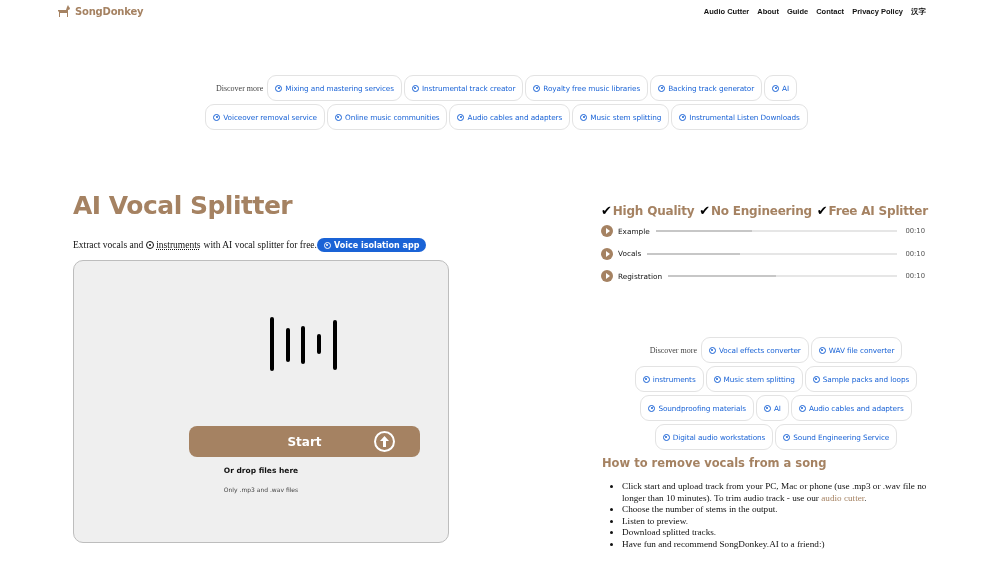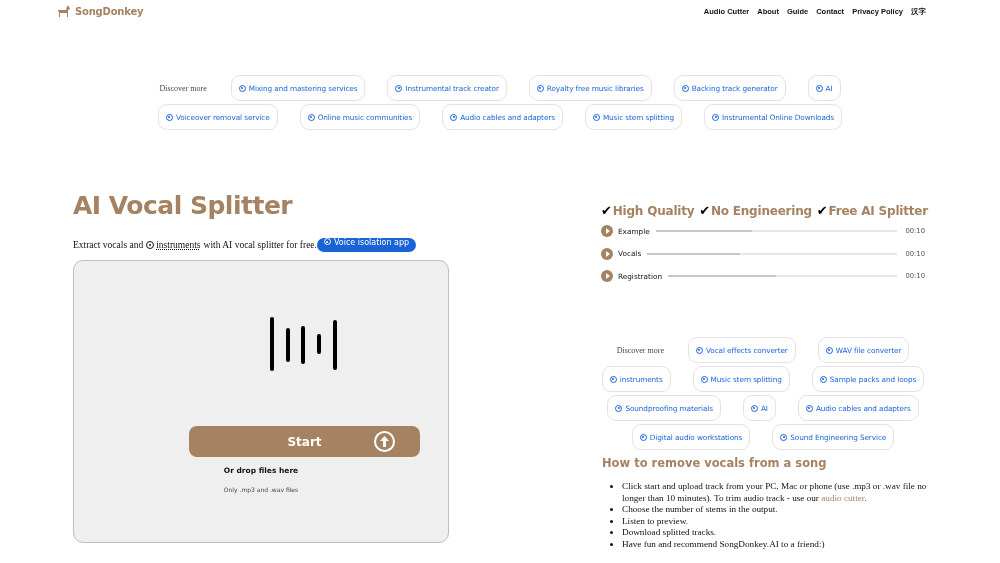--- a/index.html
+++ b/index.html
@@ -6,37 +6,37 @@
   html, body { width: 1000px; height: 563px; overflow: hidden; background: #ffffff; }
   body { font-family: "Liberation Sans", sans-serif; color: #111; position: relative; }
 
   
   .logo { position: absolute; left: 57px; top: 5px; display: flex; align-items: center; gap: 4px; }
   .logo-text { font-family: "DejaVu Sans", sans-serif; font-weight: bold; font-size: 10px; color: #a58262; letter-spacing: -0.2px; }
   .nav { position: absolute; right: 74px; top: 7px; display: flex; gap: 8px; }
   .nav a { font-family: "Liberation Sans", sans-serif; font-size: 7.5px; color: #111; text-decoration: none; font-weight: 600; }
 
   
-  .chip-row { display: flex; justify-content: center; align-items: center; gap: 22px; flex-wrap: nowrap; }
+  .chip-row { display: flex; justify-content: center; align-items: center; gap: 2px; flex-wrap: nowrap; margin-left: 13px; }
   .chip { display: inline-flex; align-items: center; gap: 3px; height: 15px; padding: 12px 7px; border: 1px solid #e3e3e3; border-radius: 9px;
           font-family: "DejaVu Sans", sans-serif; font-size: 7.3px; color: #1a63d6; background: #fff; white-space: nowrap; letter-spacing: -0.1px; }
   .chip .ci { width: 7px; height: 7px; border: 1px solid #1a63d6; border-radius: 50%; position: relative; flex: none; }
   .chip .ci::after { content: ""; position: absolute; left: 1.5px; top: 1.5px; width: 2px; height: 2px; border-radius: 50%; background: #1a63d6; }
   .disc-label { font-family: "Liberation Serif", serif; font-size: 8px; color: #444; margin-right: 2px; }
 
   .top-disc { position: absolute; left: 0; top: 75px; width: 1000px; }
   .top-disc .chip-row + .chip-row { margin-top: 3px; }
 
   
   .title { position: absolute; left: 73px; top: 191px; font-family: "DejaVu Sans", sans-serif; font-weight: bold; font-size: 25px; color: #a58262; letter-spacing: -0.5px; }
   .subline { position: absolute; left: 73px; top: 238px; display: flex; align-items: center; font-family: "Liberation Serif", serif; font-size: 9.5px; color: #111; white-space: nowrap; }
   .subline .inst { text-decoration: underline dotted; margin: 0 3px 0 2px; }
   .subline .tic { width: 8px; height: 8px; border: 1px solid #111; border-radius: 50%; display: inline-block; position: relative; margin-left: 3px; }
   .subline .tic::after { content: ""; position: absolute; left: 2px; top: 2px; width: 2px; height: 2px; border-radius: 50%; background: #111; }
-  .pill-blue { display: inline-flex; align-items: flex-start; gap: 3px; background: #1a63d6; color: #fff; height: 14px; padding: 0 7px; border-radius: 8px; font-family: "DejaVu Sans", sans-serif; font-size: 8px; font-weight: normal; }
+  .pill-blue { display: inline-flex; align-items: center; gap: 3px; background: #1a63d6; color: #fff; height: 14px; padding: 0 7px; border-radius: 8px; font-family: "DejaVu Sans", sans-serif; font-size: 8px; font-weight: bold; }
   .pill-blue .ci { width: 7px; height: 7px; border: 1px solid #fff; border-radius: 50%; position: relative; }
   .pill-blue .ci::after { content: ""; position: absolute; left: 1.5px; top: 1.5px; width: 2px; height: 2px; border-radius: 50%; background: #fff; }
 
   .dropzone { position: absolute; left: 73px; top: 260px; width: 376px; height: 283px; background: #efefef; border: 1px solid #bdbdbd; border-radius: 10px; }
   .wave { position: absolute; left: 196px; top: 56px; width: 72px; height: 56px; }
   .wave span { position: absolute; width: 4px; background: #000; border-radius: 2px; }
   .start-btn { position: absolute; left: 115px; top: 165px; width: 231px; height: 31px; background: #a58262; border-radius: 8px; color: #fff; font-family: "DejaVu Sans", sans-serif; font-weight: bold; font-size: 12px; display: flex; align-items: center; justify-content: center; cursor: pointer; }
   .upload-icon { position: absolute; right: 25px; top: 5px; width: 21px; height: 21px; border: 2px solid #fff; border-radius: 50%; }
   .drop-text { position: absolute; left: 0; width: 100%; top: 205px; text-align: center; font-family: "DejaVu Sans", sans-serif; font-size: 7.5px; font-weight: 600; color: #111; }
   .only-text { position: absolute; left: 0; width: 100%; top: 225px; text-align: center; font-family: "DejaVu Sans", sans-serif; font-size: 6px; color: #444; }
@@ -118,21 +118,21 @@
     <span class="chip">
         <i class="ci"></i>
         <span>Audio cables and adapters</span>
       </span>
     <span class="chip">
         <i class="ci"></i>
         <span>Music stem splitting</span>
       </span>
     <span class="chip">
         <i class="ci"></i>
-        <span>Instrumental Online Downloads</span>
+        <span>Instrumental Listen Downloads</span>
       </span>
   </div>
 </div>
 
 <h1 class="title">AI Vocal Splitter</h1>
 <div class="subline">
   <span>Extract vocals and</span>
   <i class="tic"></i>
   <span class="inst">instruments</span>
   <span>with AI vocal splitter for free.</span>

